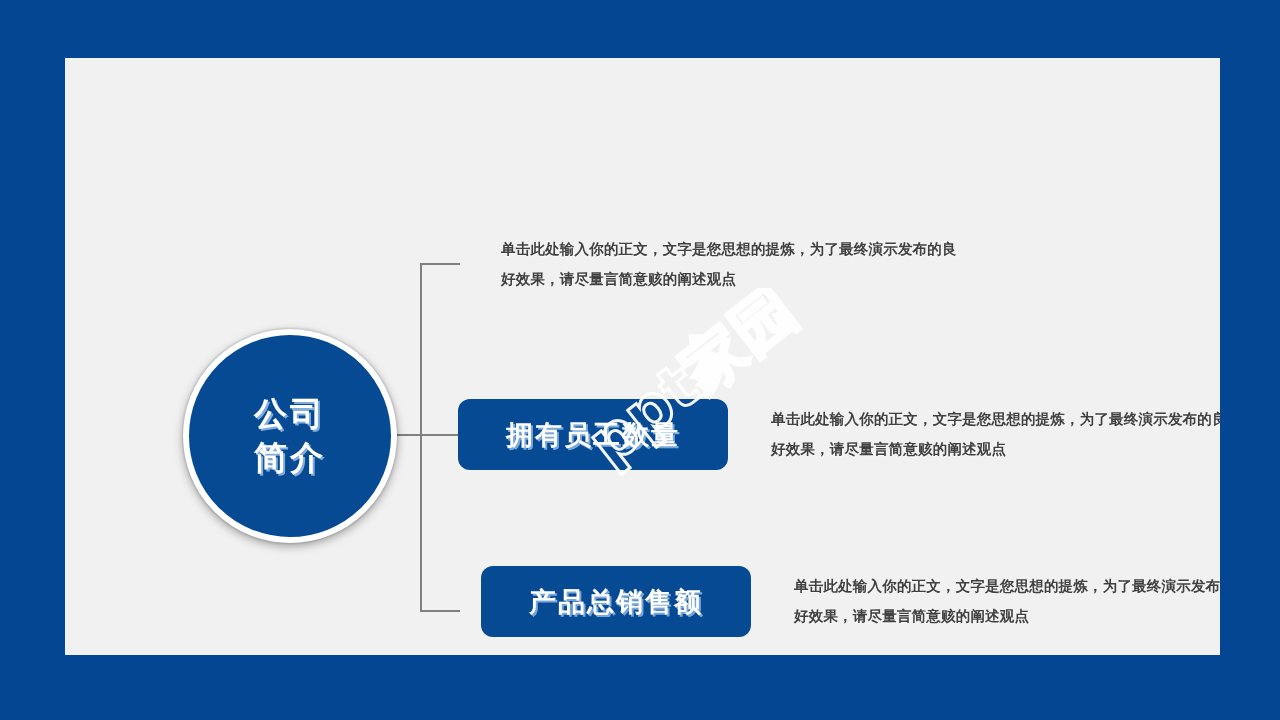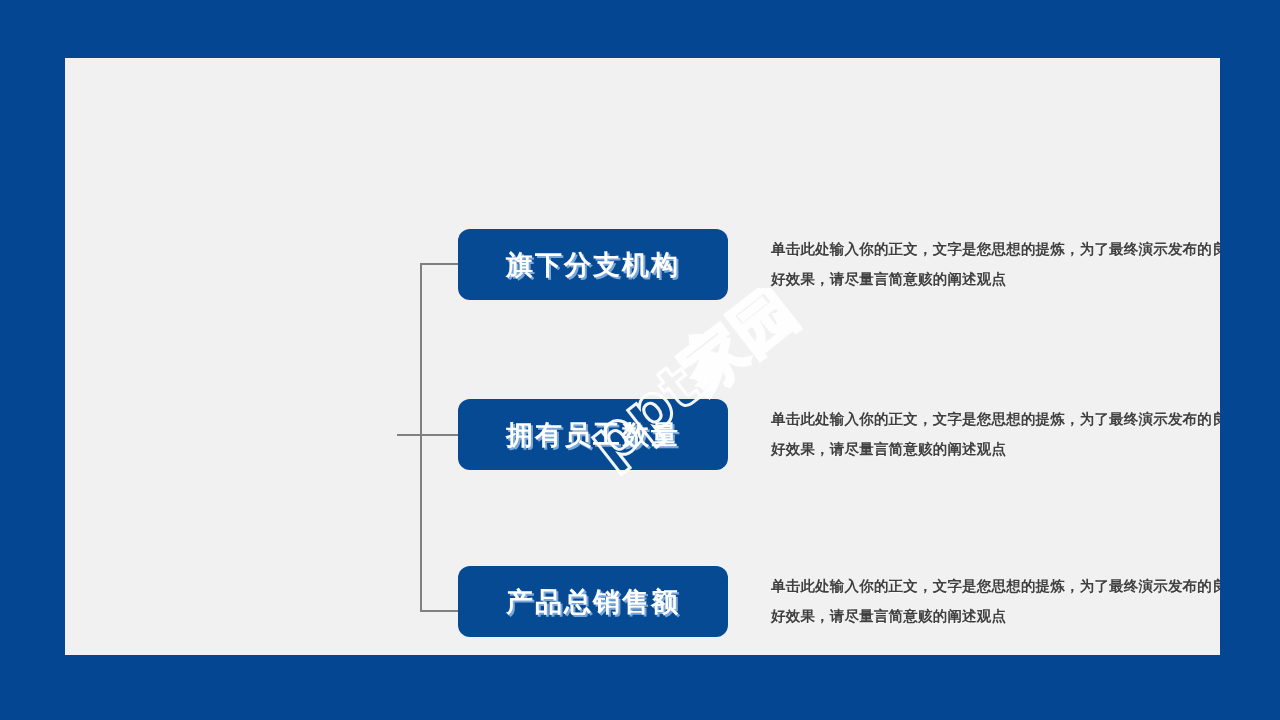--- a/index.html
+++ b/index.html
@@ -90,21 +90,21 @@
   
   .row {
     position: absolute;
     left: 393px;
     width: 790px;
     display: flex;
     align-items: flex-start;
   }
   .row-1 { top: 171px; }
   .row-2 { top: 341px; }
-  .row-3 { top: 508px; }
+  .row-3 { top: 508px; margin-left: 23px; }
 
   .chip {
     width: 270px;
     height: 71px;
     flex: 0 0 270px;
     background: #064A94;
     border-radius: 12px;
     display: flex;
     align-items: center;
     justify-content: center;
@@ -139,25 +139,26 @@
 <div class="slide">
 
   <div class="panel">
 
     <div class="conn conn-stem"></div>
     <div class="conn conn-spine"></div>
     <div class="conn conn-b1"></div>
     <div class="conn conn-b2"></div>
     <div class="conn conn-b3"></div>
 
+    <div class="hub">
+      <div class="hub-line">公司</div>
+      <div class="hub-line">简介</div>
+    </div>
 
     <div class="row row-1">
-      <div class="chip">
-        <span class="chip-label">旗下分支机构</span>
-      </div>
       <div class="desc">单击此处输入你的正文，文字是您思想的提炼，为了最终演示发布的良好效果，请尽量言简意赅的阐述观点</div>
     </div>
 
     <div class="row row-2">
       <div class="chip">
         <span class="chip-label">拥有员工数量</span>
       </div>
       <div class="desc">单击此处输入你的正文，文字是您思想的提炼，为了最终演示发布的良好效果，请尽量言简意赅的阐述观点</div>
     </div>
 

